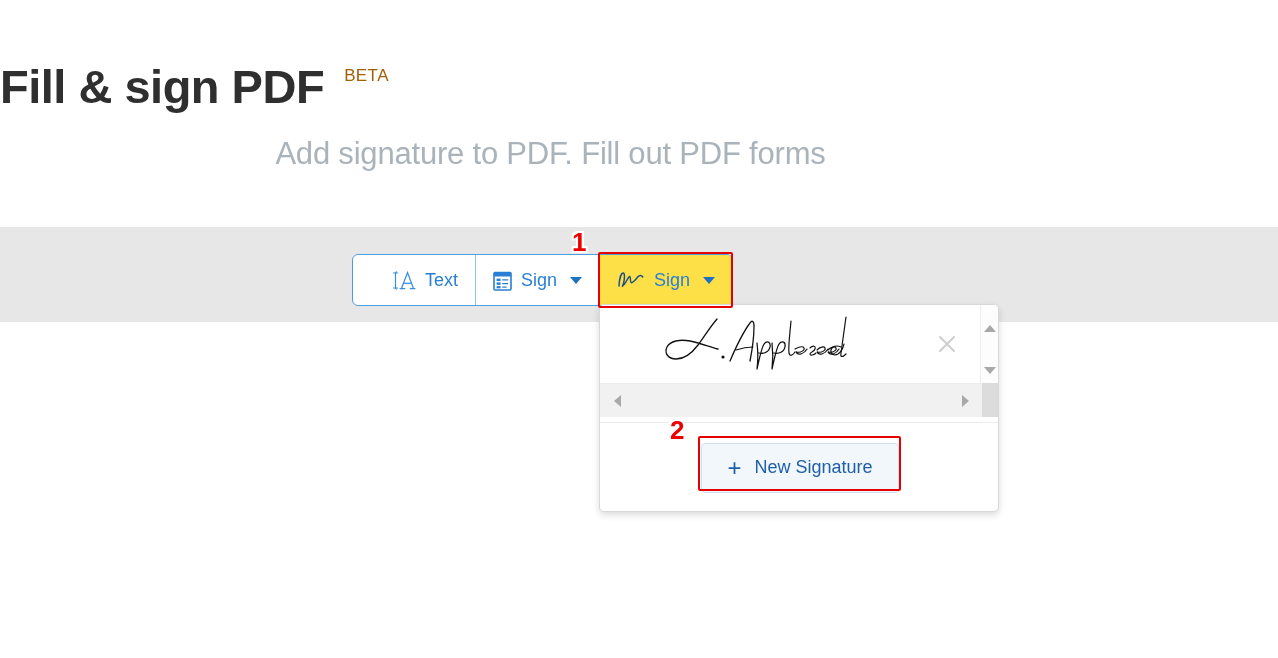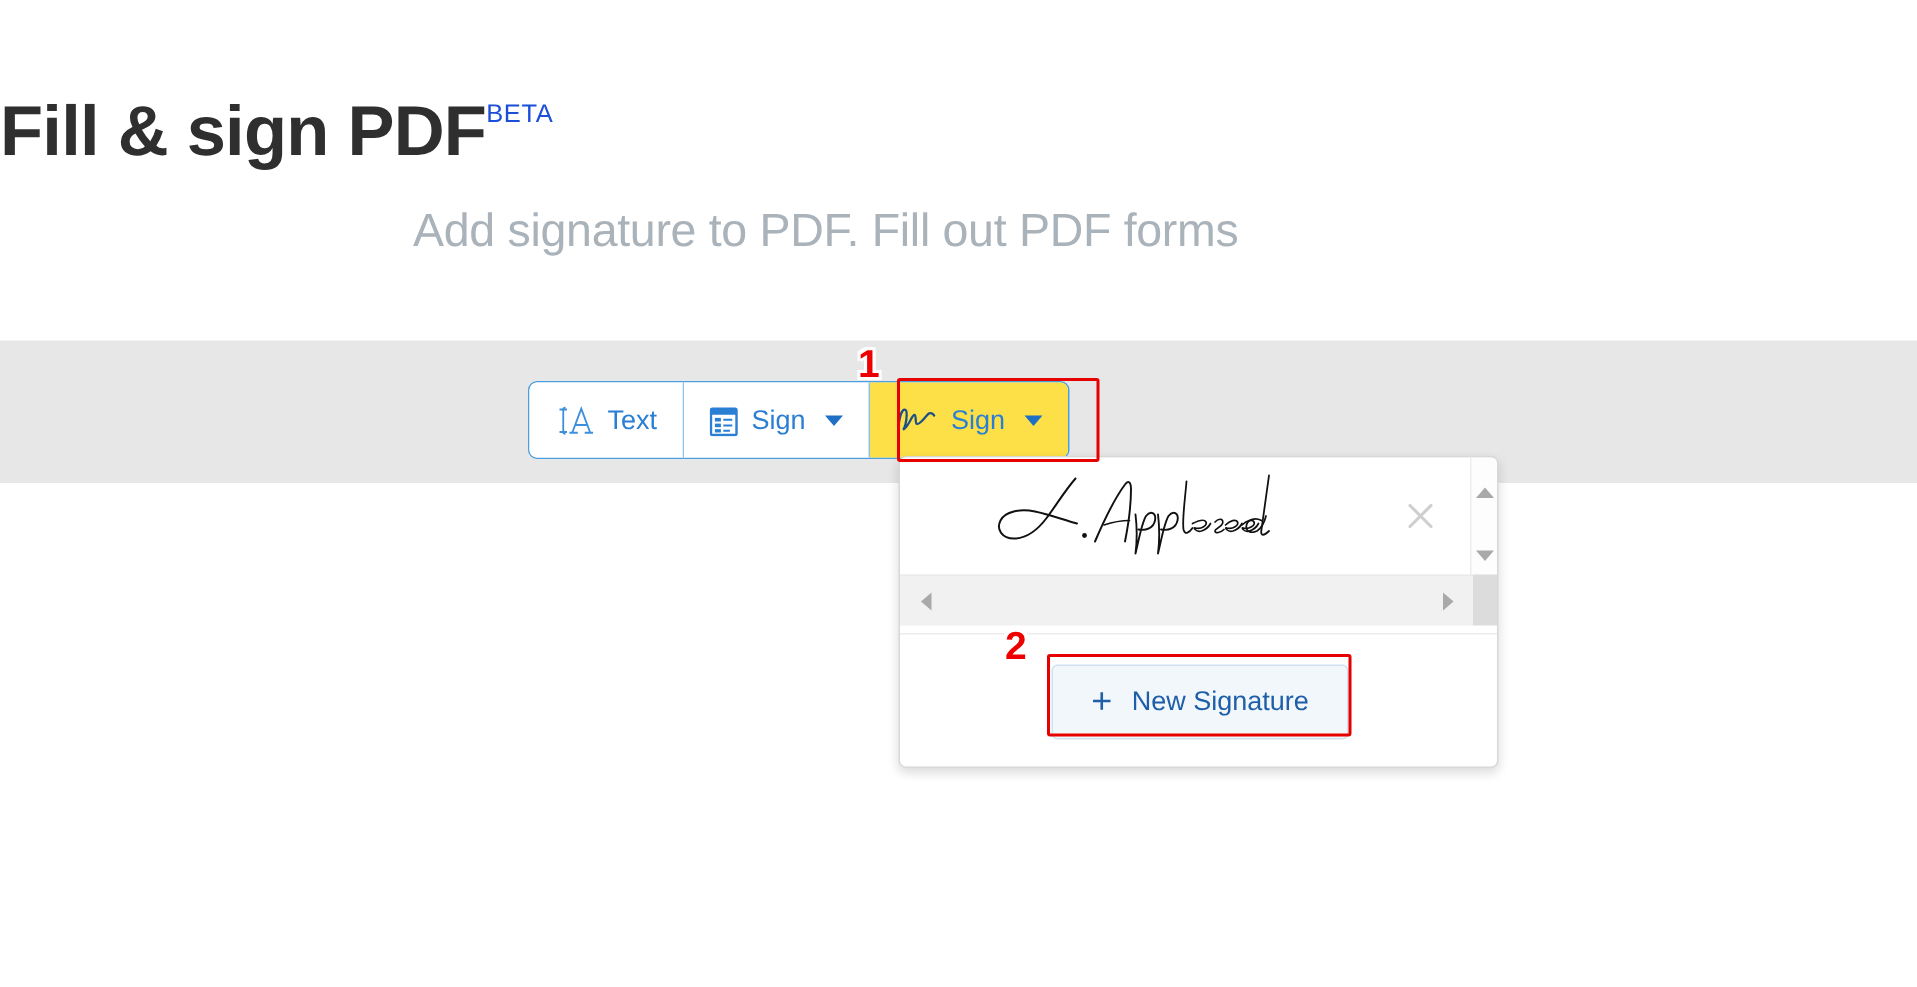--- a/index.html
+++ b/index.html
@@ -15,40 +15,40 @@
   .header { position:absolute; top:0; left:0; width:1278px; height:227px; background:#fff; }
   .title-row {
     position:absolute; top:62px; left:0; width:1046px;
     display:flex; align-items:flex-start; justify-content:flex-start;
   }
   .page-title {
     font-size: 47px; font-weight: 700; color:#2f2f2f;
     letter-spacing:-0.5px; line-height:1.05;
   }
   .beta-badge {
-    font-size: 17px; color:#1d4ed8; letter-spacing:0.4px;
-    margin-left:0; margin-top:4px; font-weight:400;
+    font-size: 17px; color:#a16207; letter-spacing:0.4px;
+    margin-left:20px; margin-top:4px; font-weight:400;
   }
   .page-subtitle {
     position:absolute; top:136px; left:0; width:1101px; text-align:center;
     font-size:31px; color:#aab2ba; font-weight:400; letter-spacing:-0.2px;
   }
 
   
   .toolbar-band {
     position:absolute; top:227px; left:0; width:1278px; height:95px;
     background:#e7e7e7;
   }
 
   
   .btn-group {
     position:absolute; top:254px; left:352px;
     height:52px; display:flex; align-items:stretch;
     border:1px solid #4a9fe0; border-radius:6px;
-    background:#fff; overflow:visible;
+    background:#fff; overflow:visible;padding-left:20px;
   }
   .tb-btn {
     display:flex; align-items:center; gap:9px;
     padding:0 17px; background:#fff; cursor:pointer;
     color:#2a7fd4; font-size:18px; white-space:nowrap;
     border-right:1px solid #8fc4ea; position:relative;
   }
   .tb-btn:first-child { border-radius:5px 0 0 5px; }
   .tb-btn:last-child { border-right:none; border-radius:0 5px 5px 0; }
   .tb-btn.active { background:#fde047; }

